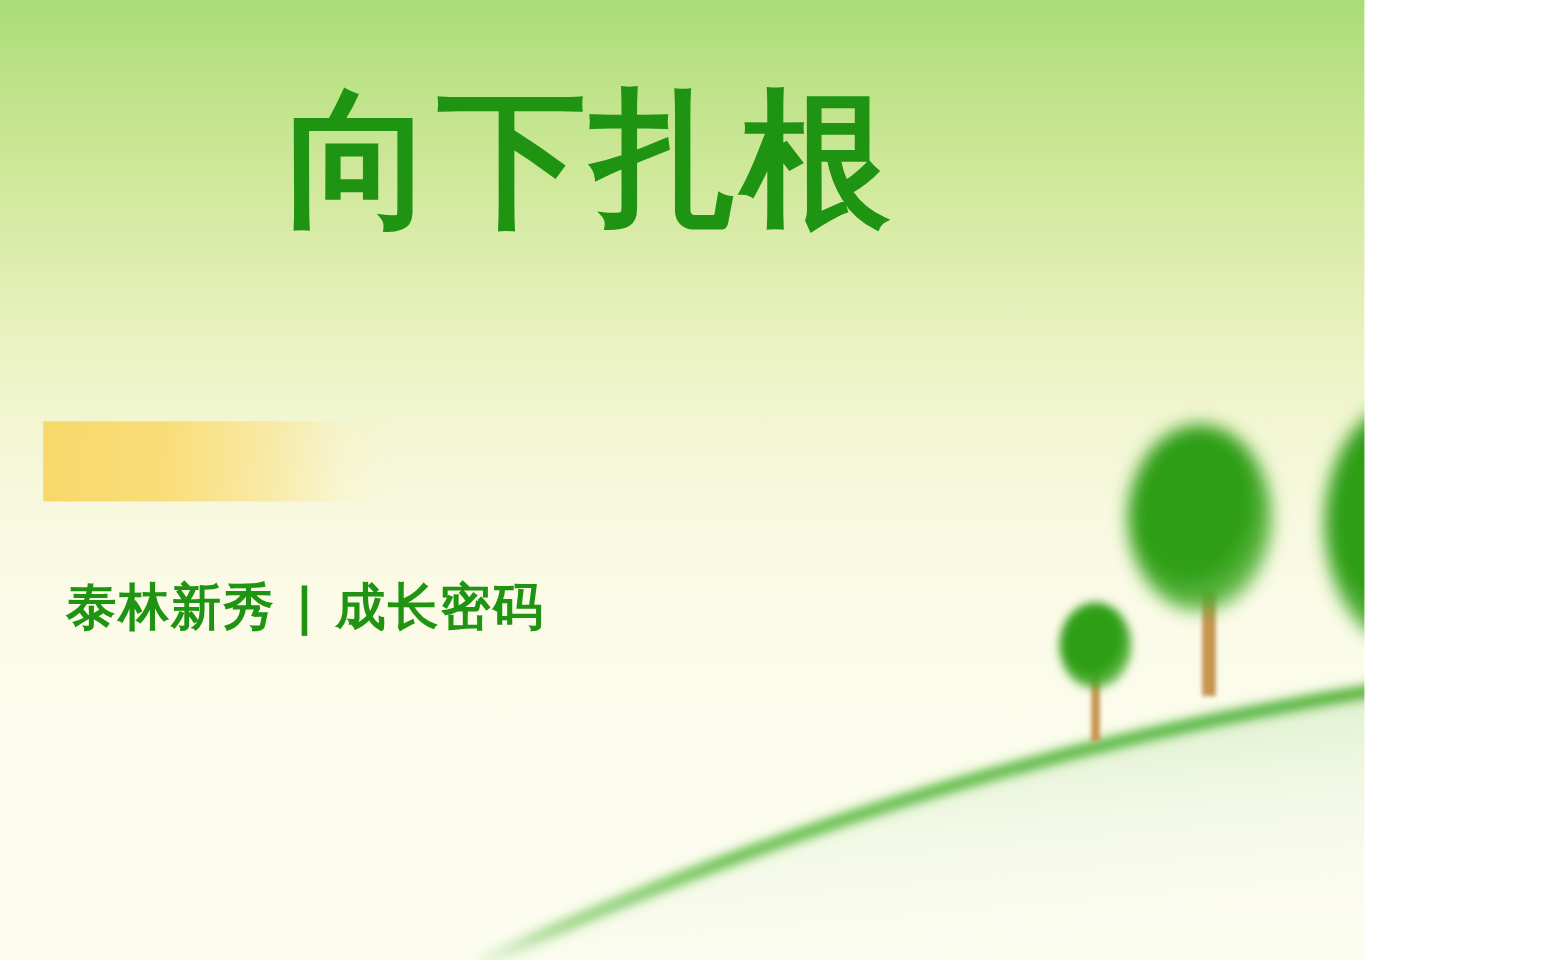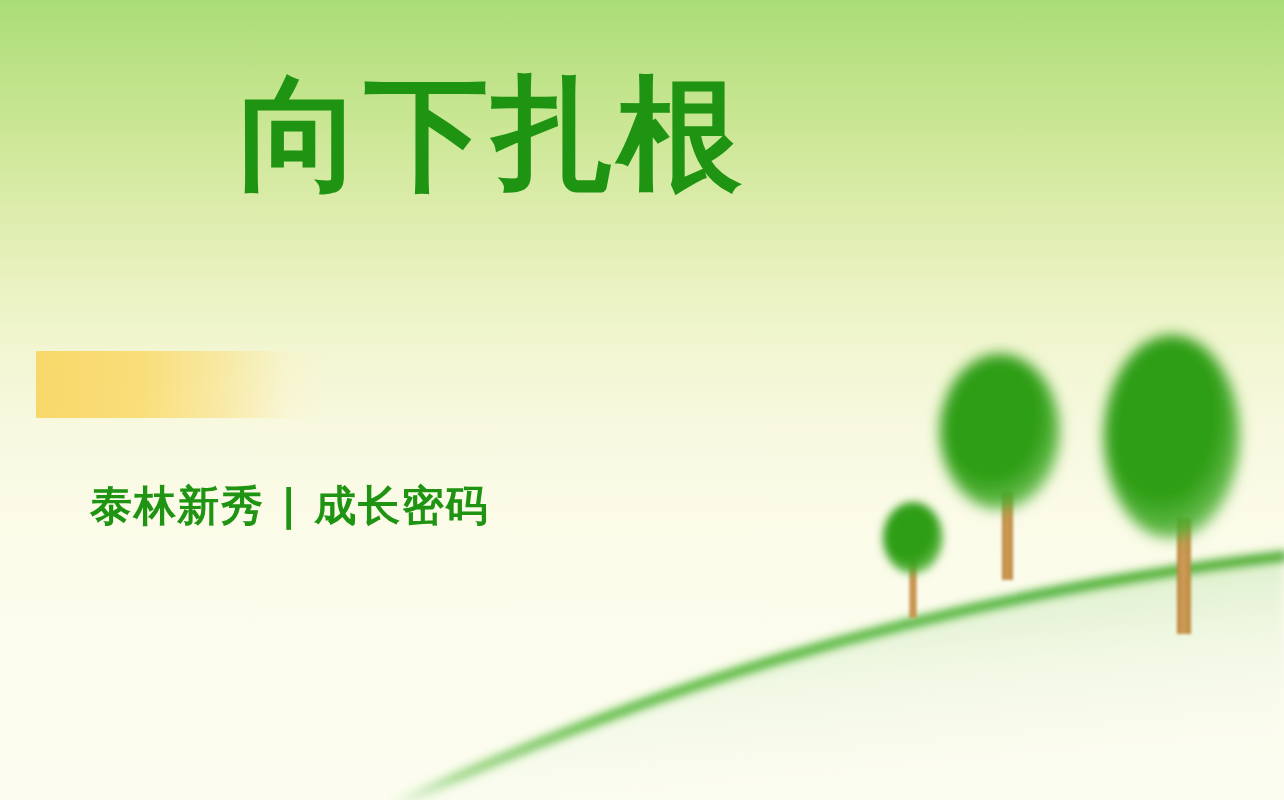--- a/index.html
+++ b/index.html
@@ -7,21 +7,21 @@
 
   html, body {
     width: 1284px;
     height: 800px;
     overflow: hidden;
     font-family: "DejaVu Sans", "Liberation Sans", sans-serif;
   }
 
   #slide {
     position: relative;
-    width: 1284px;
+    width: 1137px;
     height: 800px;
     overflow: hidden;
     background: linear-gradient(to bottom,
         #a9dc76 0%,
         #b8e183 6%,
         #cbe795 16%,
         #dcecab 26%,
         #e9f2c0 35%,
         #f2f6d2 44%,
         #f8f9e0 54%,
@@ -104,21 +104,20 @@
     position: absolute;
     left: 55px;
     top: 482px;
     font-size: 42px;
     font-family: "DejaVu Sans", "Liberation Sans", sans-serif;
     font-weight: bold;
     color: #1f9413;
     letter-spacing: 0.04em;
     line-height: 1.15;
     white-space: nowrap;
-    margin-left: 35px;
   }
 </style>
 </head>
 <body>
 
 <div id="slide">
 
   <svg id="scenery" viewBox="0 0 1284 800" width="1284" height="800" xmlns="http://www.w3.org/2000/svg">
     <defs>
       <filter id="soft-blur" x="-30%" y="-30%" width="160%" height="160%">

